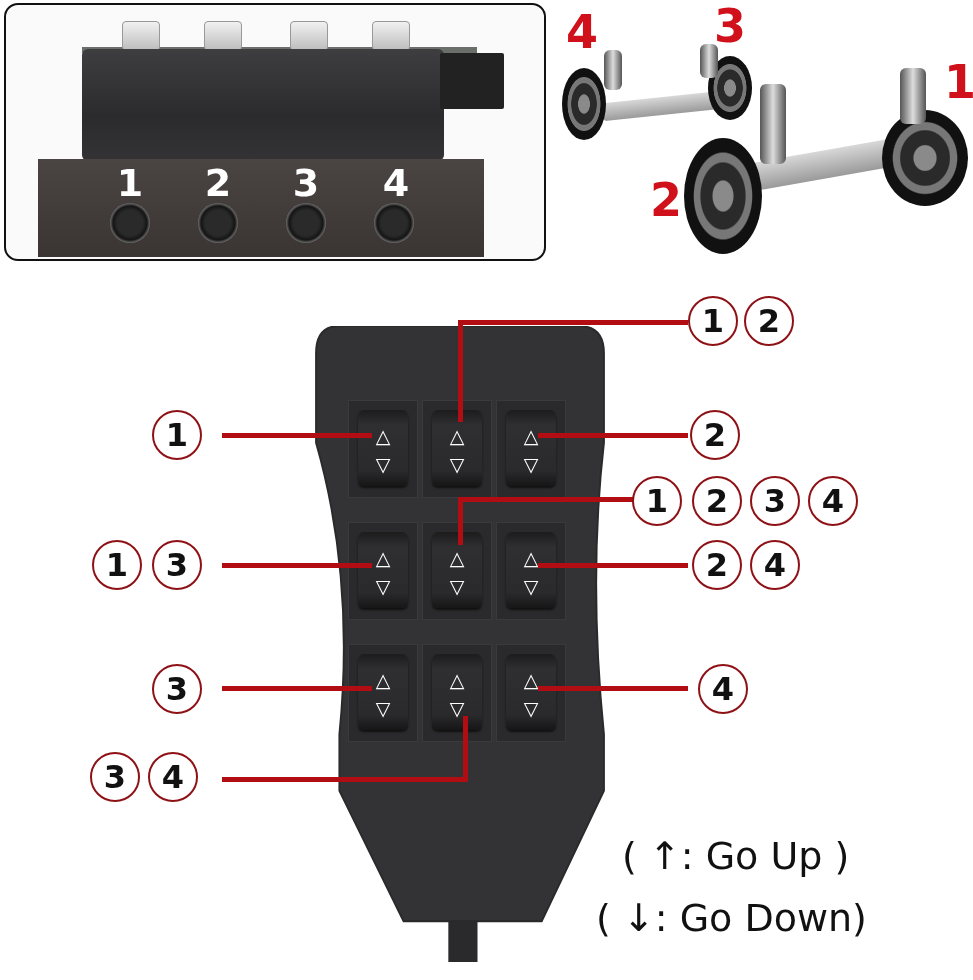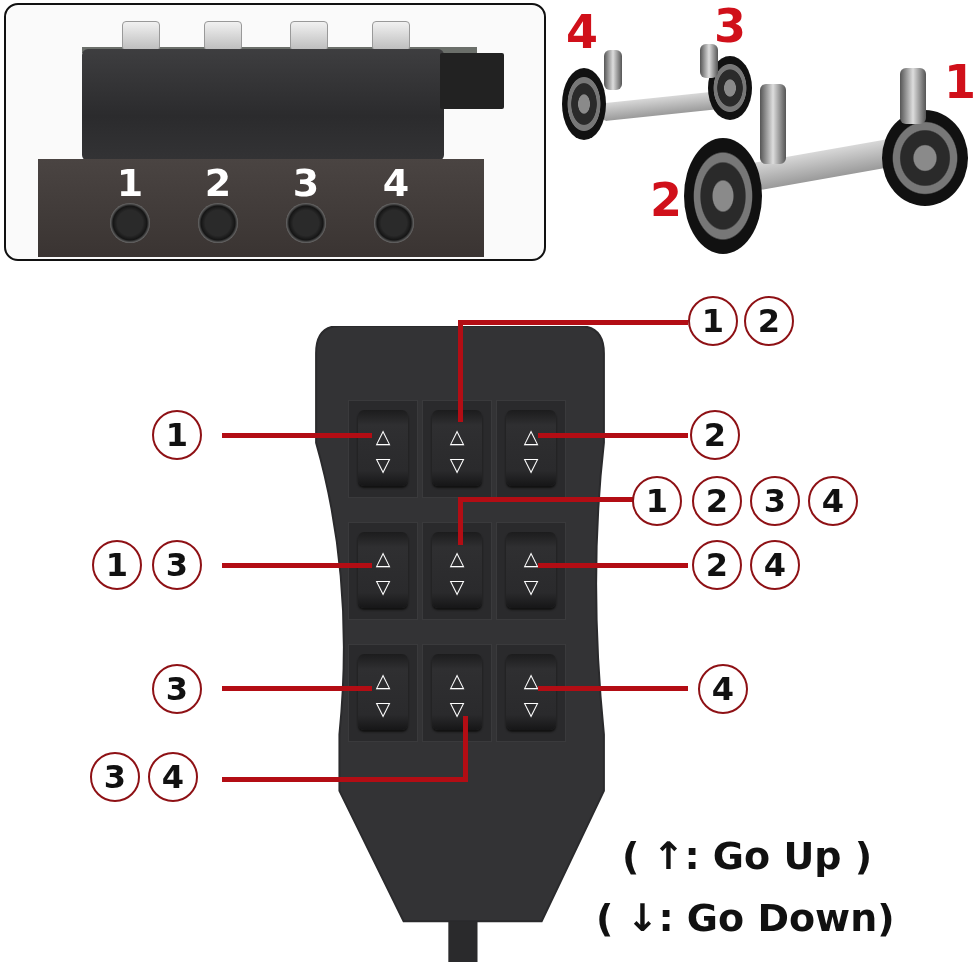--- a/index.html
+++ b/index.html
@@ -29,21 +29,21 @@
   .rocker { width: 50px; height: 76px; left: 10px; top: 10px; background: linear-gradient(#1c1c1d, #2f2f31 20%, #2a2a2c 80%, #161617); border-radius: 6px; box-shadow: 0 2px 2px #111; }
   .tri { color: #fff; font-size: 19px; line-height: 20px; width: 100%; text-align: center; left: 0; font-family: "DejaVu Sans", sans-serif; }
 
   
   .line { background: #b30d14; }
 
   
   .circ { width: 50px; height: 50px; border: 2px solid #8e1115; border-radius: 50%; box-sizing: border-box; display: flex; align-items: center; justify-content: center; font-size: 32px; font-weight: bold; color: #111; font-family: "DejaVu Sans", sans-serif; background: #fff; }
 
   
-  .legend { font-weight: bold; font-size: 38px; color: #111; font-family: "DejaVu Sans", sans-serif; white-space: pre; }
+  .legend { font-weight: normal; font-size: 38px; color: #111; font-family: "DejaVu Sans", sans-serif; white-space: pre; }
 </style>
 </head>
 <body>
 
 <div class="abs valve-panel">
   <div class="abs valve-plate"></div>
   <div class="abs nut" style="left:116px"></div>
   <div class="abs nut" style="left:198px"></div>
   <div class="abs nut" style="left:284px"></div>
   <div class="abs nut" style="left:366px"></div>

